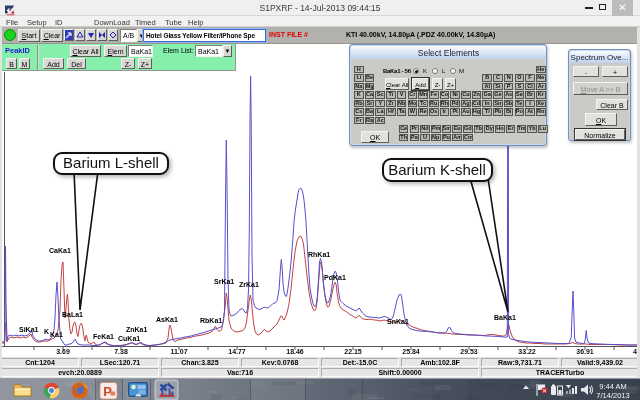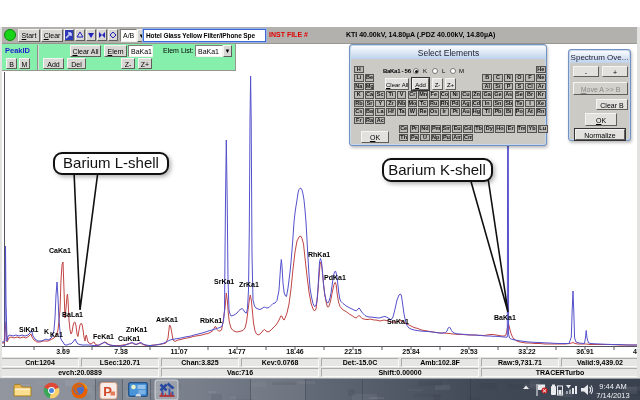--- a/index.html
+++ b/index.html
@@ -57,21 +57,44 @@
       <text x="239" y="287" font-size="7" font-weight="bold" fill="#000" font-family="Liberation Sans">ZrKa1</text>
       <text x="308" y="257" font-size="7" font-weight="bold" fill="#000" font-family="Liberation Sans">RhKa1</text>
       <text x="324" y="280" font-size="7" font-weight="bold" fill="#000" font-family="Liberation Sans">PdKa1</text>
       <text x="387" y="324" font-size="7" font-weight="bold" fill="#000" font-family="Liberation Sans">SnKa1</text>
       <text x="494" y="320" font-size="7" font-weight="bold" fill="#000" font-family="Liberation Sans">BaKa1</text>
 </svg>
 
 <div class="abs" style="left:0;top:27px;width:2px;height:351px;background:#e2e2e0;z-index:12;"></div>
 <div class="abs" style="left:637px;top:27px;width:3px;height:351px;background:#e2e2e0;z-index:12;"></div>
 
-
+<div class="abs" style="left:0;top:0;width:640px;height:16px;background:#f0efee;border-bottom:1px solid #d8d7d5;z-index:10;">
+  <div class="abs" style="left:4px;top:2px;width:11px;height:11px;">
+    <svg width="12" height="12">
+          <path d="M1 1.5 L10 1.5 L8.5 4.5 L5 4 L6.5 2.8 L2.5 6.5 L4.5 8.5 L2 9.5 L1 9.5 Z" fill="#2c3c6e"></path>
+          <path d="M5 4.5 L8 4 L6 7.5 Z" fill="#3a4c80"></path>
+          <path d="M6.5 9.5 L9.5 6.5 L10.5 9.5 Z" fill="#c23038"></path>
+          <rect x="2.5" y="10" width="8" height="1.4" fill="#d8747a"></rect>
+        </svg>
+  </div>
+  <div class="abs" style="left:0;top:3px;width:640px;text-align:center;font-size:8.5px;color:#3a3a3a;">S1PXRF - 14-Jul-2013 09:44:15</div>
+  <div class="abs" style="left:585px;top:7px;width:8px;height:2px;background:#222;"></div>
+  <div class="abs" style="left:599px;top:4px;width:7px;height:6px;border:1.5px solid #222;"></div>
+  <div class="abs" style="left:612px;top:0;width:21px;height:16px;background:#bcbcbc;color:#fff;font-size:10px;text-align:center;line-height:15px;">✕</div>
+</div>
+
+<div class="abs" style="left:0;top:16px;width:640px;height:11px;background:#f2f1f0;border-bottom:1px solid #d0cfcd;z-index:10;font-size:7.5px;color:#333;">
+  <span class="abs" style="left:6px;top:2px;">File</span>
+  <span class="abs" style="left:27px;top:2px;">Setup</span>
+  <span class="abs" style="left:55px;top:2px;">ID</span>
+  <span class="abs" style="left:94px;top:2px;">DownLoad</span>
+  <span class="abs" style="left:135px;top:2px;">Timed</span>
+  <span class="abs" style="left:165px;top:2px;">Tube</span>
+  <span class="abs" style="left:188px;top:2px;">Help</span>
+</div>
 
 <div class="abs" style="left:0;top:27px;width:640px;height:17px;background:#b2b1ae;border-bottom:1px solid #98978f;z-index:10;">
   <div class="abs" style="left:4px;top:2px;width:12px;height:12px;border-radius:50%;background:#19d419;border:1px solid #0a8a0a;"></div>
   <div class="btn" style="left:18px;top:2px;width:22px;height:13px;"><span class="u">S</span>tart</div>
   <div class="btn" style="left:41px;top:2px;width:22px;height:13px;"><span class="u">C</span>lear</div>
   <div class="btn" style="left:64px;top:2px;width:10px;height:12px;background:#2e3bb4;"><svg width="8" height="10">
           <path d="M1 8 L6 3 M6 3 L3 3 M6 3 L6 6" stroke="#cfd4ff" stroke-width="1.5" fill="none"></path>
         </svg></div>
   <div class="btn" style="left:75px;top:2px;width:10px;height:12px;"><svg width="8" height="10">
           <path d="M4 2 L7 7 L1 7 Z" stroke="#2222bb" fill="none"></path>

